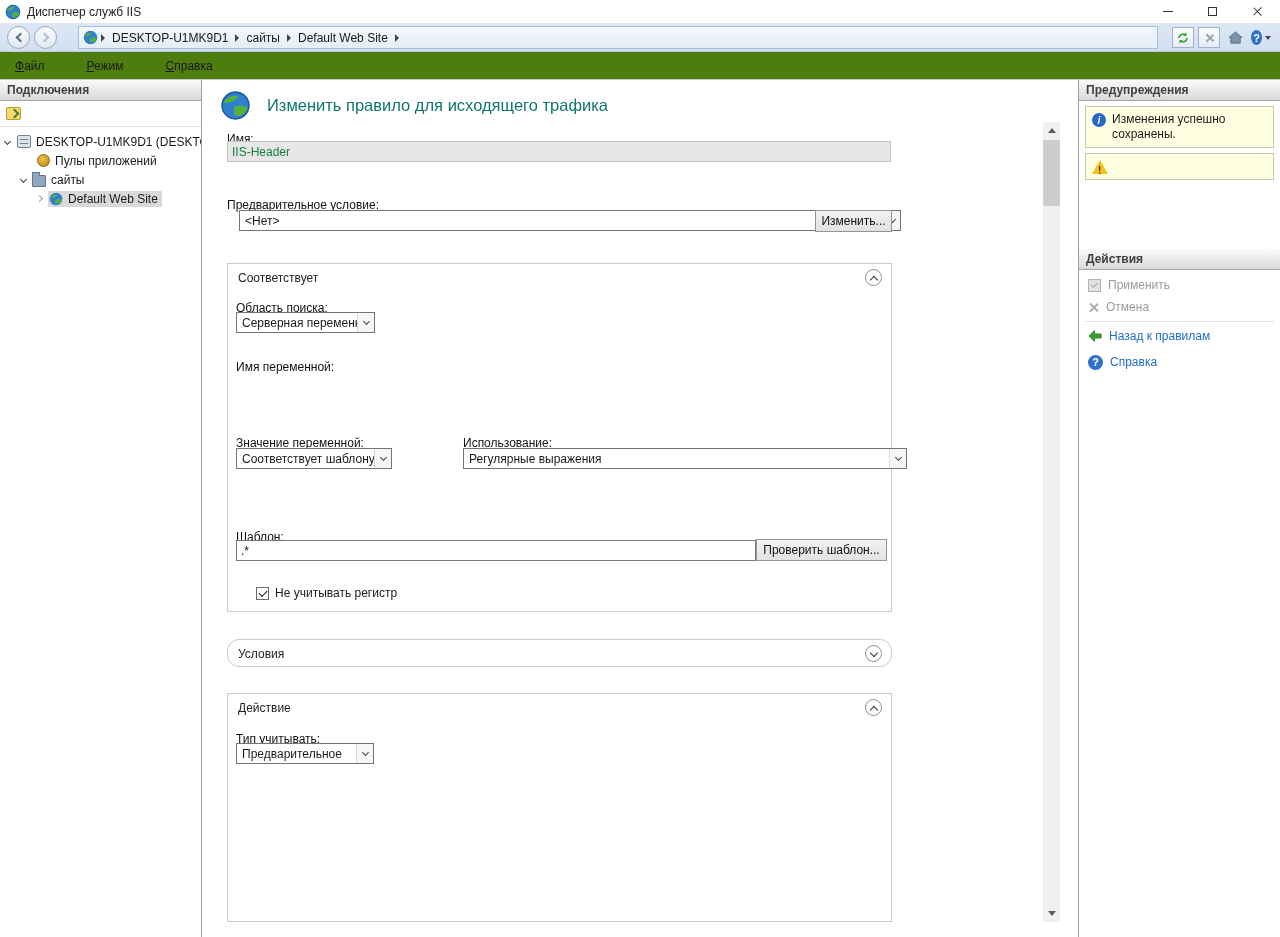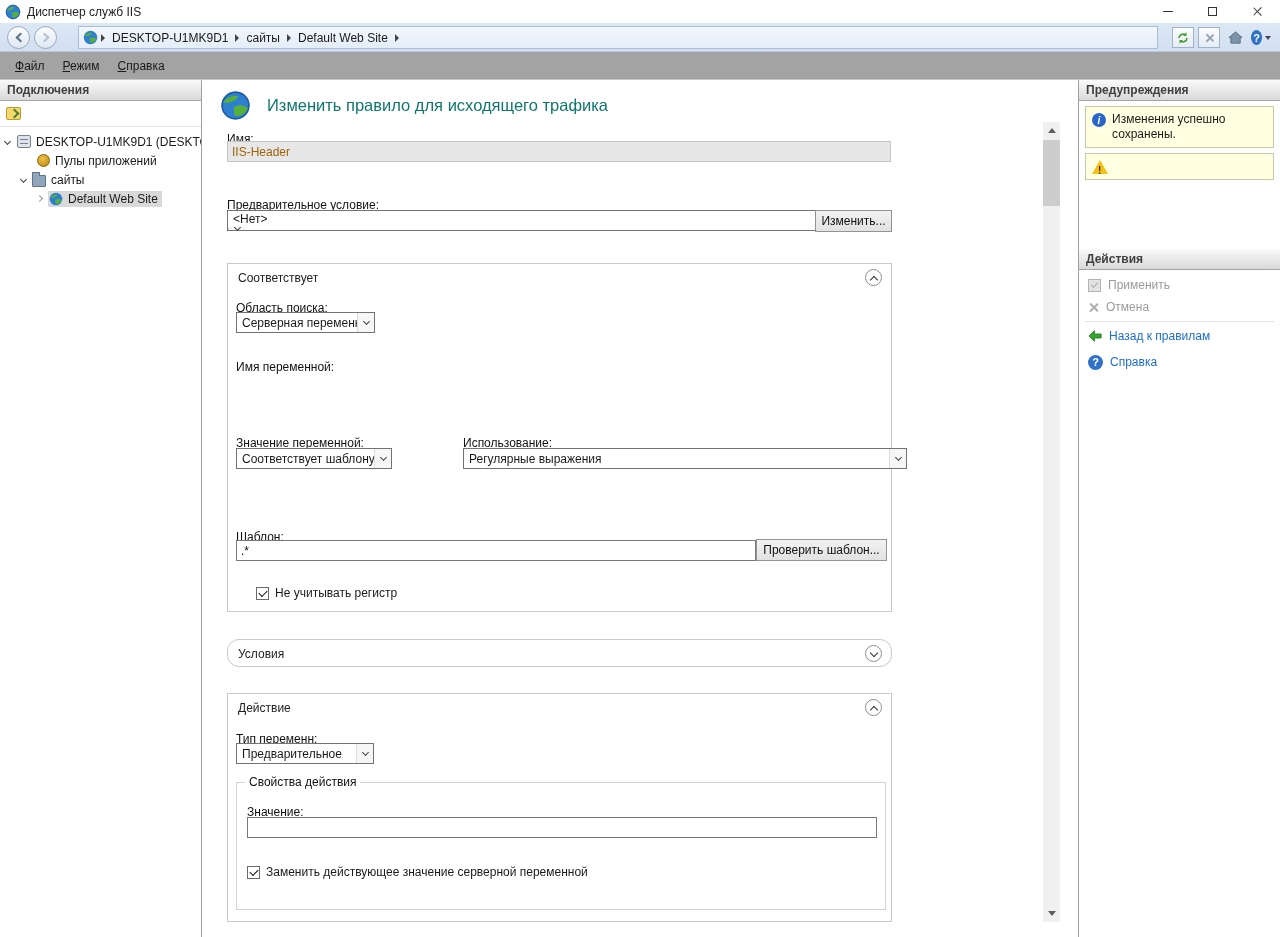--- a/index.html
+++ b/index.html
@@ -32,21 +32,21 @@
   .tb-right { position:absolute; right:8px; top:4px; display:flex; gap:4px; align-items:center; }
   .tb-btn { width:22px; height:21px; border:1px solid #9fb2ca; background:linear-gradient(#fbfcfe,#e6edf6); display:flex; align-items:center; justify-content:center; }
   .tb-btn.flat { border-color:transparent; background:transparent; }
   .ic-x-gray { position:relative; width:10px; height:10px; }
   .ic-x-gray::before,.ic-x-gray::after { content:""; position:absolute; left:4.5px; top:0; width:1.6px; height:10px; background:#9aa6b4; }
   .ic-x-gray::before { transform:rotate(45deg); } .ic-x-gray::after { transform:rotate(-45deg); }
   .help-badge { width:15px; height:15px; border-radius:50%; background:#2f71c6; color:#fff; font-size:11px; font-weight:bold; display:flex; align-items:center; justify-content:center; }
   .dd-tri { width:0; height:0; border-left:3.5px solid transparent; border-right:3.5px solid transparent; border-top:4px solid #445; margin-left:3px; }
 
   
-  .menubar { position:absolute; left:0; top:52px; width:1280px; height:28px; background:#a3a3a3; border-bottom:1px solid #c8c8c8; display:flex; align-items:center; padding-left:6px; }
+  .menubar { position:absolute; left:0; top:52px; width:1280px; height:28px; background:#4d7c0f; border-bottom:1px solid #c8c8c8; display:flex; align-items:center; padding-left:6px;gap:24px; }
   .menu-item { display:inline-block; padding:5px 9px; cursor:default; }
   .menu-item::first-letter { text-decoration:underline; }
 
   
   .left-panel { position:absolute; left:0; top:80px; width:202px; bottom:0; background:#fff; border-right:1px solid #9f9f9f; }
   .main-panel { position:absolute; left:203px; top:80px; width:874px; bottom:0; background:#fff; }
   .right-panel { position:absolute; left:1078px; top:80px; width:202px; bottom:0; background:#fff; border-left:1px solid #9f9f9f; }
   .panel-hdr { height:21px; line-height:20px; padding-left:7px; font-weight:bold; color:#404040; background:linear-gradient(#fafafa,#d9d9d9); border-bottom:1px solid #a5a5a5; }
 
   
@@ -64,21 +64,21 @@
   .ic-server::before { content:""; position:absolute; left:2px; top:3px; right:2px; height:1px; background:#74828f; }
   .ic-server::after { content:""; position:absolute; left:2px; top:7px; right:2px; height:1px; background:#74828f; }
   .ic-pools { width:13px; height:13px; flex:none; background:radial-gradient(circle at 40% 35%, #f0c14b, #b8860b); border-radius:50%; border:1px solid #8a6508; }
   .ic-folder { width:14px; height:12px; flex:none; position:relative; background:#8fa6bb; border:1px solid #5e7689; border-radius:1px; margin-top:2px; }
   .ic-folder::before { content:""; position:absolute; left:-1px; top:-4px; width:6px; height:3px; background:#8fa6bb; border:1px solid #5e7689; border-bottom:none; border-radius:1px 1px 0 0; }
 
   
   .page-title { position:absolute; left:64px; top:16px; font-size:16.5px; color:#0f766e; }
   .lbl { position:absolute; color:#111;margin-top:6px; }
   .inp { position:absolute; height:21px; border:1px solid #787878; background:#fff; font-family:"Liberation Sans",sans-serif; font-size:12px; padding:0 4px; color:#111; }
-  .inp:disabled,.inp.disabled { background:#e7e7e7; border-color:#c4c4c4; color:#a16207; }
+  .inp:disabled,.inp.disabled { background:#e7e7e7; border-color:#c4c4c4; color:#15803d; }
   .combo { position:absolute; height:21px; border:1px solid #737373; background:#fff; display:flex; align-items:stretch; cursor:default; }
   .combo .txt { flex:1; display:flex; align-items:center; padding:0 5px; white-space:nowrap; overflow:hidden; }
   .combo .arrow-zone { width:17px; flex:none; display:flex; align-items:center; justify-content:center; border-left:1px solid #dcdcdc; background:#f6f6f6; }
   .chev-s { width:5px; height:5px; border-right:1.5px solid #444; border-bottom:1.5px solid #444; transform:rotate(45deg); margin-top:-2px; }
   .btn { position:absolute; height:22px; background:linear-gradient(#f2f2f2,#e2e2e2); border:1px solid #949494; font-family:"Liberation Sans",sans-serif; font-size:12px; color:#111; text-align:center; line-height:20px; cursor:default; }
   .secbox { position:absolute; border:1px solid #c9c9c9; background:#fff; }
   .sec-title { position:absolute; left:10px; top:7px; color:#222; }
   .sec-toggle { position:absolute; right:9px; top:5px; width:17px; height:17px; border:1px solid #8e8e8e; border-radius:50%; background:#fff; }
   .sec-toggle::after { content:""; position:absolute; left:5px; width:5px; height:5px; border-right:1.6px solid #333; border-bottom:1.6px solid #333; }
   .sec-toggle.up::after { top:7px; transform:rotate(-135deg); }
@@ -230,21 +230,21 @@
       <circle cx="10" cy="10" r="8.6" fill="none" stroke="#1b5a9e"></circle>
       <path d="M2 8 C5 4,9 3,12 4 C10 7,6 9,2 8 Z" fill="#58b03c"></path>
       <path d="M9 11 C13 9,16 10,18 12 C16 16,12 18,9 16 Z" fill="#58b03c"></path>
     </svg>
   <div class="page-title">Изменить правило для исходящего трафика</div>
 
   <div class="lbl" style="left:24px;top:46px;">Имя:</div>
   <input class="inp disabled" style="left: 24px; top: 61px; width: 664px;" disabled="" value="IIS-Header">
 
   <div class="lbl" style="left:24px;top:112px;">Предварительное условие:</div>
-  <div class="combo" style="left:24px;top:130px;width:662px;flex-direction:column;">
+  <div class="combo" style="left:36px;top:130px;width:662px;">
     <span class="txt">&lt;Нет&gt;</span>
     <span class="arrow-zone">
         <span class="chev-s"></span>
       </span>
   </div>
   <div class="btn" style="left:612px;top:130px;width:77px;">Изменить...</div>
 
   <div class="secbox" style="left:24px;top:183px;width:665px;height:349px;">
     <div class="sec-title">Соответствует</div>
     <div class="sec-toggle up"></div>
@@ -286,37 +286,28 @@
 
   <div class="secbox" style="left:24px;top:559px;width:665px;height:28px;border-radius:12px;">
     <div class="sec-title">Условия</div>
     <div class="sec-toggle down"></div>
   </div>
 
   <div class="secbox" style="left:24px;top:613px;width:665px;height:229px;">
     <div class="sec-title">Действие</div>
     <div class="sec-toggle up"></div>
 
-    <div class="lbl" style="left:8px;top:32px;">Тип переменн:</div>
+    <div class="lbl" style="left:8px;top:32px;">Тип учитывать:</div>
     <div class="combo" style="left:8px;top:49px;width:138px;">
       <span class="txt">Предварительное</span>
       <span class="arrow-zone">
           <span class="chev-s"></span>
         </span>
     </div>
 
-    <div class="group" style="left:8px;top:88px;width:650px;height:128px;">
-      <div class="group-legend">Свойства действия</div>
-      <div class="lbl" style="left:10px;top:16px;">Значение:</div>
-      <input class="inp" style="left: 10px; top: 34px; width: 630px;" value="">
-      <div class="cbrow" style="left:10px;top:82px;">
-        <span class="cb checked"></span>
-        <span>Заменить действующее значение серверной переменной</span>
-      </div>
-    </div>
   </div>
 
   <div class="sb">
     <div class="sb-btn sb-up">
         <span class="tri-up"></span>
       </div>
     <div class="sb-thumb"></div>
     <div class="sb-btn sb-down">
         <span class="tri-dn"></span>
       </div>

